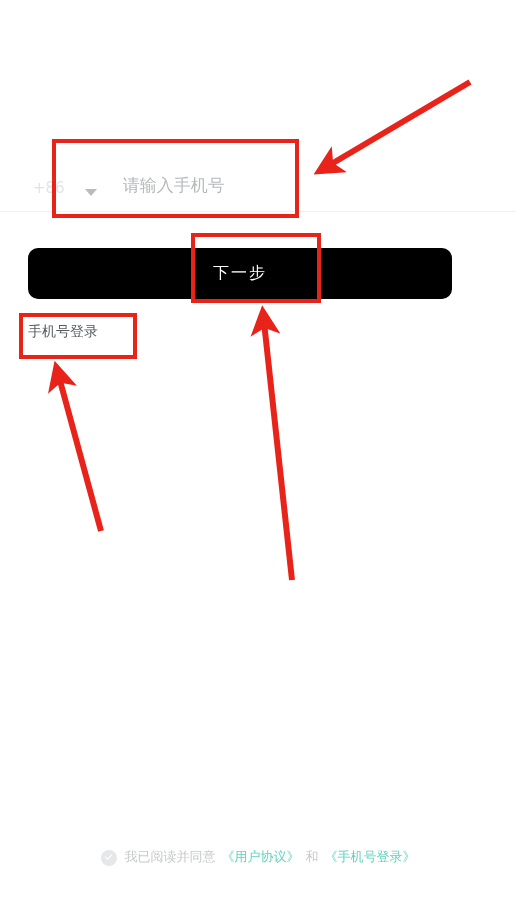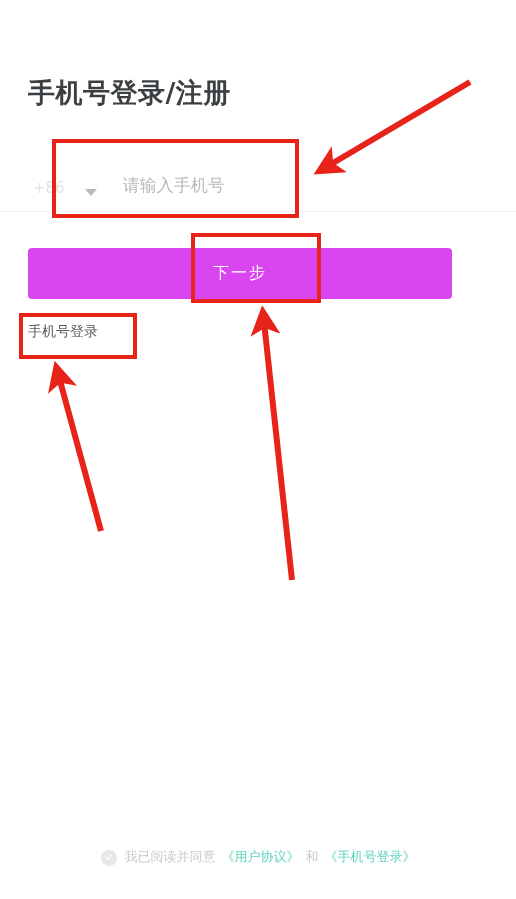--- a/index.html
+++ b/index.html
@@ -80,23 +80,23 @@
     background: #f1f1f1;
   }
 
   
   .next-button {
     position: absolute;
     left: 28px;
     top: 248px;
     width: 424px;
     height: 51px;
-    background: #d946ef;
+    background: #000000;
     border: none;
-    border-radius: 4px;
+    border-radius: 10px;
     color: #ffffff;
     font-size: 16px;
     font-family: "DejaVu Sans", "Liberation Sans", sans-serif;
     letter-spacing: 2px;
     cursor: pointer;
   }
 
   
   .pwd-login-link {
     position: absolute;
@@ -167,21 +167,20 @@
   }
   .box-input { left: 52px;  top: 139px; width: 247px; height: 79px; }
   .box-next  { left: 191px; top: 233px; width: 130px; height: 70px; }
   .box-pwd   { left: 19px;  top: 313px; width: 118px; height: 46px; }
 </style>
 </head>
 <body>
 
 <div id="app">
 
-  <div class="page-title">手机号登录/注册</div>
 
   <div class="phone-row">
     <span class="cc-code">+86</span>
     <span class="cc-caret"></span>
     <input class="phone-input" type="text" placeholder="请输入手机号" style="">
   </div>
   <div class="phone-divider"></div>
 
   <button class="next-button">下一步</button>
 

